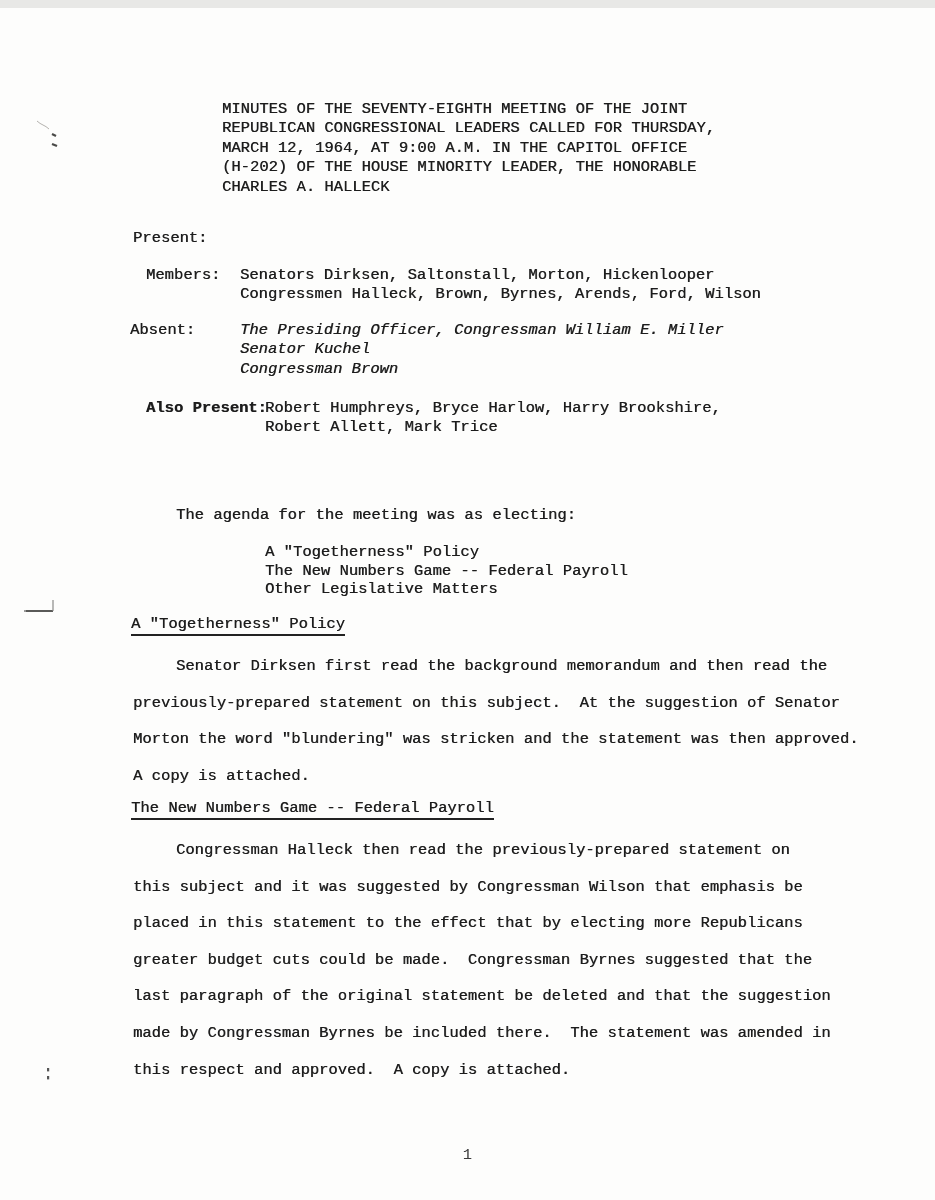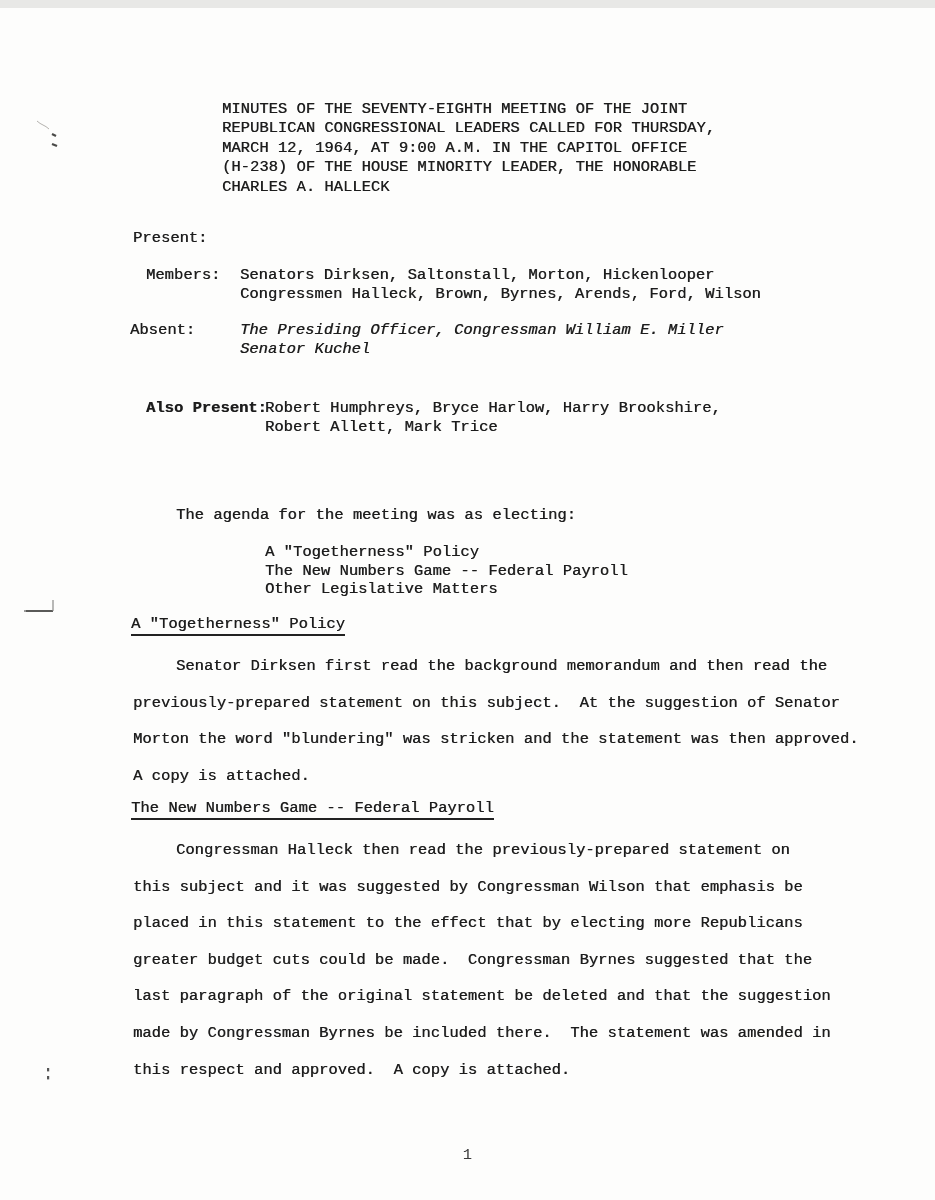--- a/index.html
+++ b/index.html
@@ -65,36 +65,37 @@
     <svg width="8" height="16" viewBox="0 0 8 16">
       <rect x="2" y="1" width="2.2" height="3.4" fill="#555"></rect>
       <rect x="2" y="9" width="2.2" height="3.4" fill="#555"></rect>
     </svg>
   </div>
 
   <div class="abs header-block" style="left:222px; top:92px;">
     <div class="line">MINUTES OF THE SEVENTY-EIGHTH MEETING OF THE JOINT</div>
     <div class="line">REPUBLICAN CONGRESSIONAL LEADERS CALLED FOR THURSDAY,</div>
     <div class="line">MARCH 12, 1964, AT 9:00 A.M. IN THE CAPITOL OFFICE</div>
-    <div class="line">(H-238) OF THE HOUSE MINORITY LEADER, THE HONORABLE</div>
+    <div class="line">(H-202) OF THE HOUSE MINORITY LEADER, THE HONORABLE</div>
     <div class="line">CHARLES A. HALLECK</div>
   </div>
 
   <div class="abs line" style="left:133px; top:221px;">Present:</div>
 
   <div class="abs line" style="left:146px; top:258px;">Members:</div>
   <div class="abs attendance-lines" style="left:240px; top:258px;">
     <div class="line">Senators Dirksen, Saltonstall, Morton, Hickenlooper</div>
     <div class="line">Congressmen Halleck, Brown, Byrnes, Arends, Ford, Wilson</div>
   </div>
 
   <div class="abs line" style="left:130px; top:313px;">Absent:</div>
   <div class="abs attendance-lines" style="left:240px; top:313px;font-style:italic;">
     <div class="line">The Presiding Officer, Congressman William E. Miller</div>
     <div class="line">Senator Kuchel</div>
+    <div class="line">Congressman Brown</div>
   </div>
 
   <div class="abs line" style="left:146px; top:391px;font-weight:bold;">Also Present:</div>
   <div class="abs attendance-lines" style="left:265px; top:391px;">
     <div class="line">Robert Humphreys, Bryce Harlow, Harry Brookshire,</div>
     <div class="line">Robert Allett, Mark Trice</div>
   </div>
 
   <div class="abs line" style="left:176px; top:498px;">The agenda for the meeting was as electing:</div>
 

